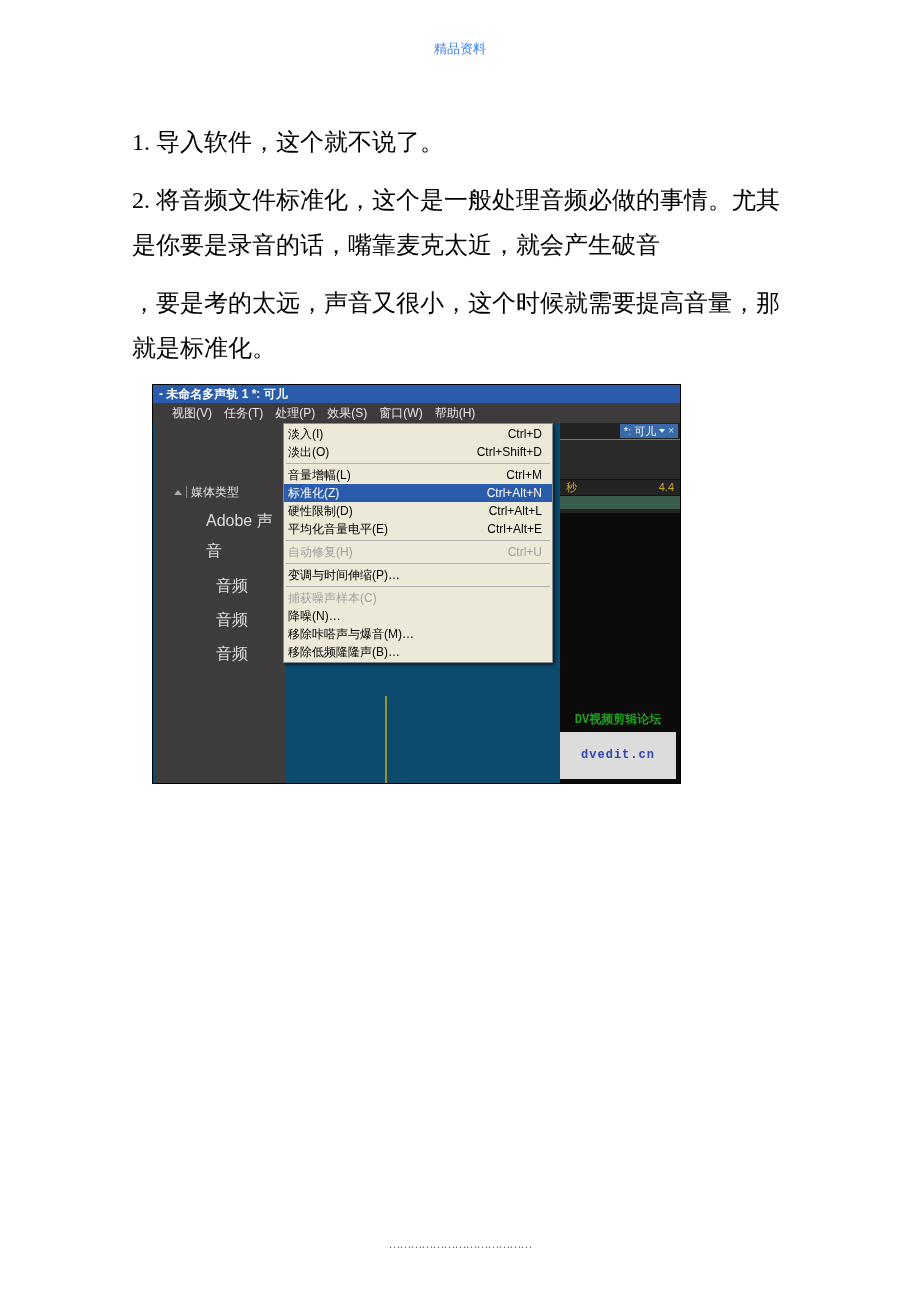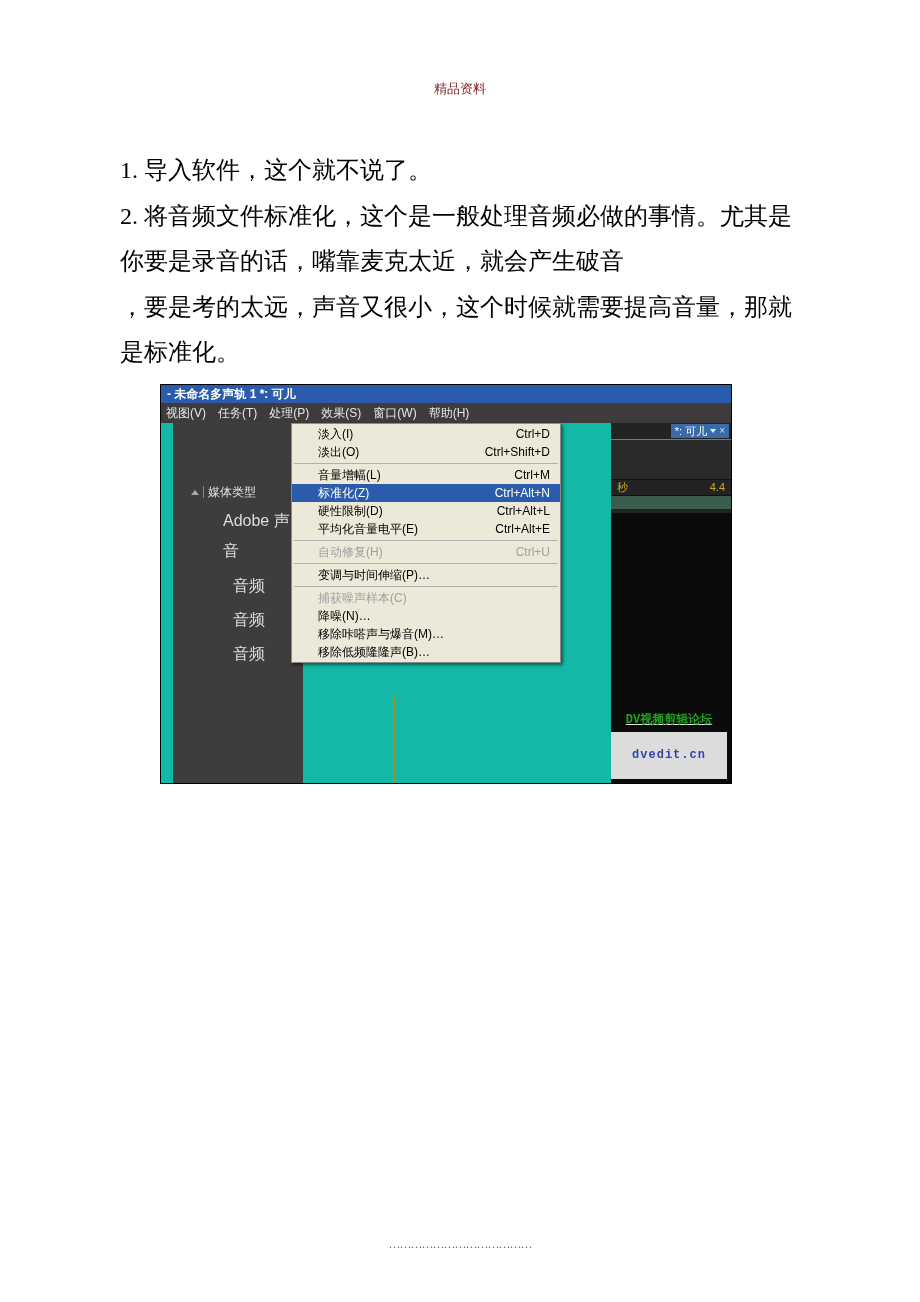--- a/index.html
+++ b/index.html
@@ -6,71 +6,71 @@
   body {
     width: 920px;
     height: 1302px;
     background: #fff;
     font-family: "SimSun", "宋体", serif;
     position: relative;
   }
   .page-header {
     text-align: center;
     font-size: 13px;
-    color: #7f1d1d;
-    padding-top: 80px;
+    color: #3b82f6;
+    padding-top: 40px;
     font-family: "SimSun", serif;
   }
   .content {
     padding: 50px 120px 0 120px;
     font-size: 24px;
     line-height: 1.9;
     color: #000;
   }
-  .content p { margin: 0; }
+  .content p { margin: 12px; }
   
   .shot {
-    margin: 8px 0 0 40px;
-    width: 572px;
+    margin: 8px 0 0 32px;
+    width: 529px;
     height: 400px;
-    background: #14b8a6;
+    background: #0c4a6e;
     border: 1px solid #000;
     position: relative;
     font-family: "Microsoft YaHei", "SimSun", sans-serif;
     font-size: 12px;
     color: #ddd;
     overflow: hidden;
   }
   .titlebar {
     background: #2a5cab;
     color: #fff;
     font-weight: bold;
     font-size: 12px;
     padding: 2px 6px;
     height: 18px;
     line-height: 14px;
     overflow: hidden;
   }
   .menubar {
     background: #3d3b3b;
     display: flex;
-    padding: 0 0;
+    padding: 0 14px;
     height: 20px;
     align-items: center;
     gap: 2px;
   }
   .menubar .m {
     padding: 1px 5px;
     font-size: 12px;
     color: #e6e6e6;
     white-space: nowrap;
   }
   .left-panel {
     position: absolute;
-    left: 12px;
+    left: 3px;
     top: 38px;
     width: 130px;
     bottom: 0;
     background: #3e3c3c;
   }
   .mediahdr {
     display: flex;
     align-items: center;
     gap: 4px;
     padding: 0 4px;
@@ -138,21 +138,20 @@
   .tl-green { height: 14px; background: #3b5d4e; border-top:1px solid #111; }
   .tl-black { position:absolute; top:90px; left:0; right:0; bottom:0; background:#0b0b0b;}
   .watermark {
     position: absolute;
     right: 4px;
     bottom: 4px;
     width: 116px;
     font-size: 12px;
     text-align: center;
     font-family: "Courier New", monospace;
-    text-decoration: underline;
   }
   .watermark .wm1 { color:#1fa11f; font-weight:bold; font-size:12px; }
   .watermark .wm2 {
     background:#dcdcdc;color:#3344aa;font-weight:bold;padding:12px 0;
     letter-spacing:1px;
   }
   
   .ddmenu {
     position: absolute;
     left: 130px;
@@ -161,21 +160,21 @@
     background: #ece9d8;
     border: 1px solid #8a8a8a;
     box-shadow: 2px 2px 3px rgba(0,0,0,0.5);
     color: #000;
     font-size: 12px;
     padding: 1px 0;
   }
   .ddmenu .row {
     display: flex;
     justify-content: space-between;
-    padding: 2px 10px 2px 26px;
+    padding: 2px 10px 2px 4px;
     height: 18px;
     align-items: center;
     white-space: nowrap;
     gap: 10px;
   }
   .ddmenu .row.hi { background:#2a5cab; color:#fff; }
   .ddmenu .row.dis { color:#a0a0a0; }
   .ddmenu .sep { height:1px; background:#b0b0b0; margin:2px 2px; }
   
   .caret {

